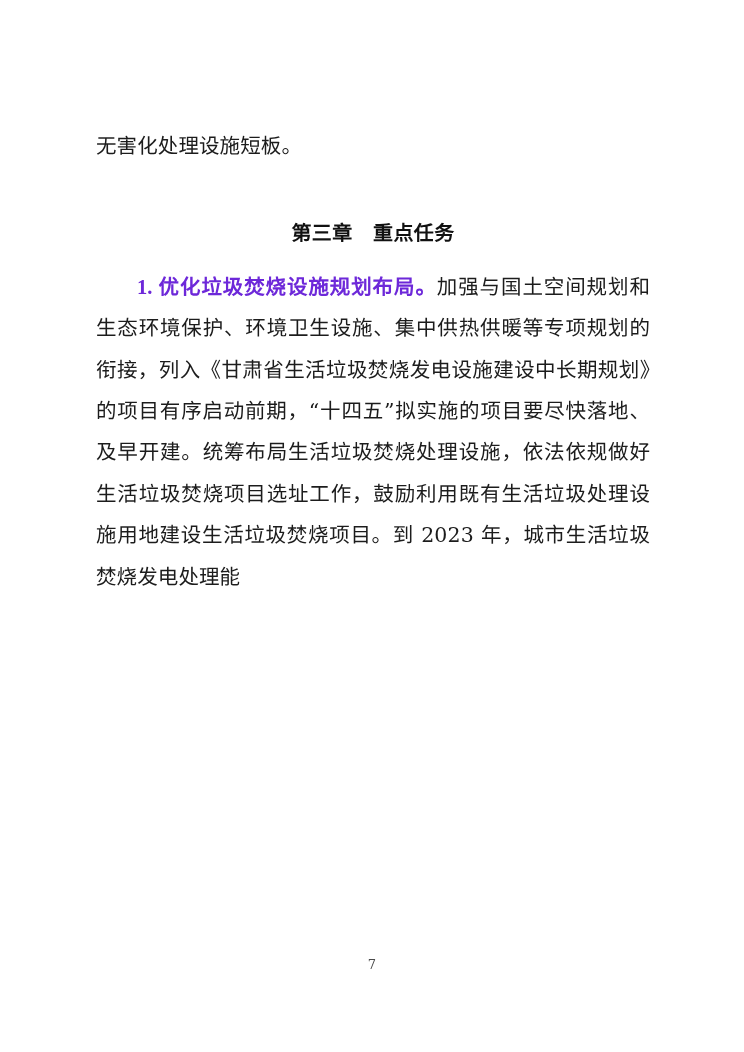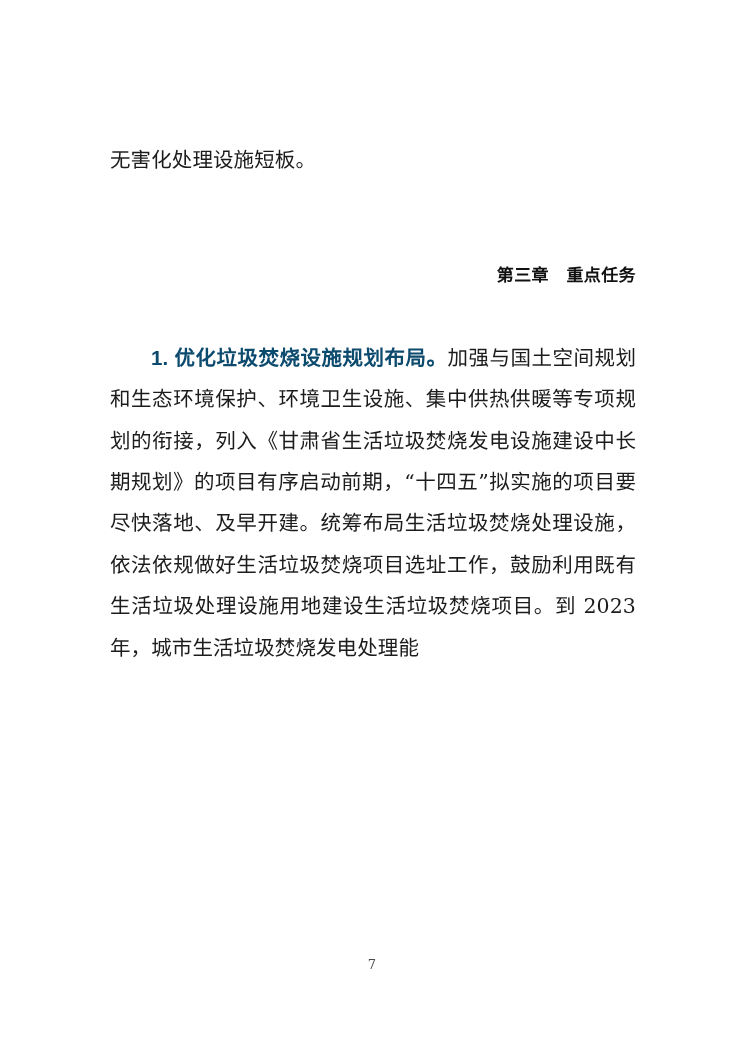--- a/index.html
+++ b/index.html
@@ -34,59 +34,59 @@
     top: 126px;
     width: 554px;
   }
 
   
   .para {
     font-family: "DejaVu Serif", "Liberation Serif", serif;
     font-size: 20.5px;
     line-height: 41.4px;
     color: #1c1c1c;
-    margin: 14px;
+    margin: 0;
     text-align: justify;
     text-justify: inter-ideograph;
     letter-spacing: 0.1px;
     white-space: normal;
   }
   .para.indent2 {
     text-indent: 41px;
   }
 
   
   .chapter-title {
     font-family: "DejaVu Sans", "Liberation Sans", sans-serif;
-    font-size: 17px;
+    font-size: 20px;
     font-weight: 700;
     line-height: 41.4px;
     color: #111111;
-    text-align: right;
-    margin: 14px;
+    text-align: center;
+    margin: 0;
     letter-spacing: 0.4px;
   }
 
   
   .section-title {
     font-family: "DejaVu Sans", "Liberation Sans", sans-serif;
     font-size: 20.5px;
     font-weight: 700;
     line-height: 41.4px;
     color: #111111;
     margin: 0;
     text-indent: 41px;
     letter-spacing: 0.3px;
   }
 
   
   .runin-bold {
-    font-family: Liberation Sans, sans-serif;
+    font-family: Liberation Serif, serif;
     font-weight: 700;
-    color: #0c4a6e;
+    color: #6d28d9;
   }
 
   
   .gap-before-chapter { height: 46px; }
   .gap-after-chapter  { height: 12px; }
 
   
   .page-number {
     position: absolute;
     left: 0;

